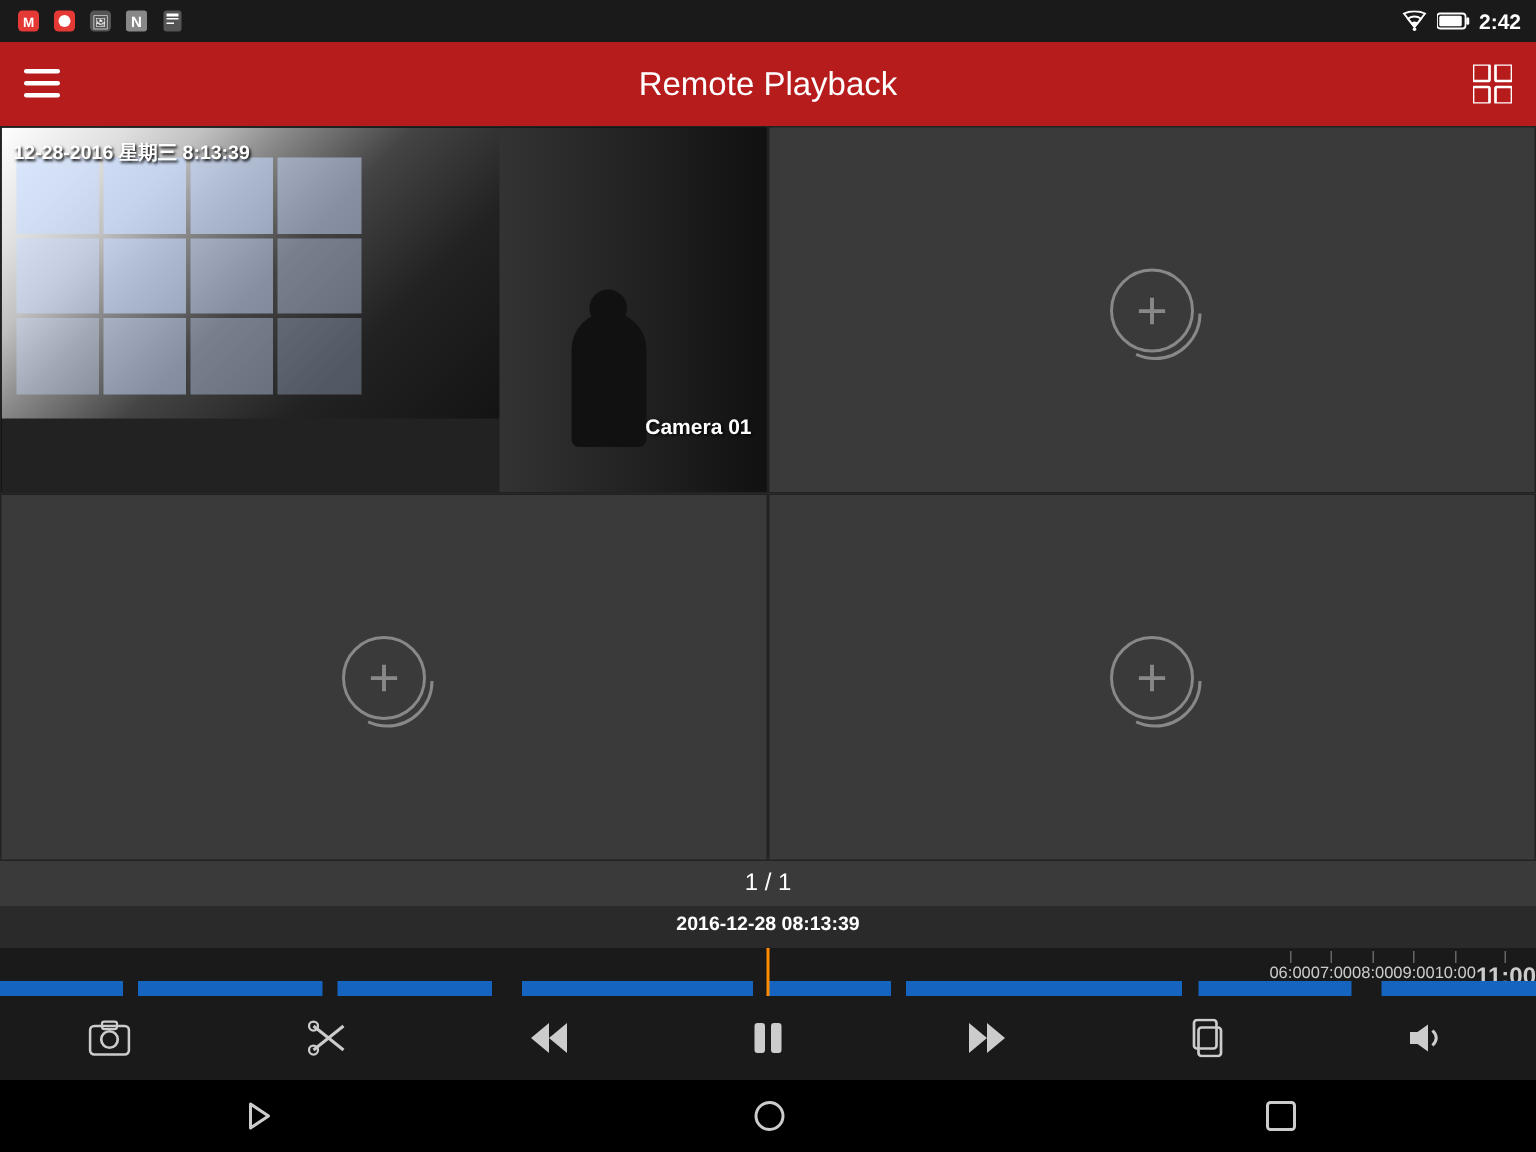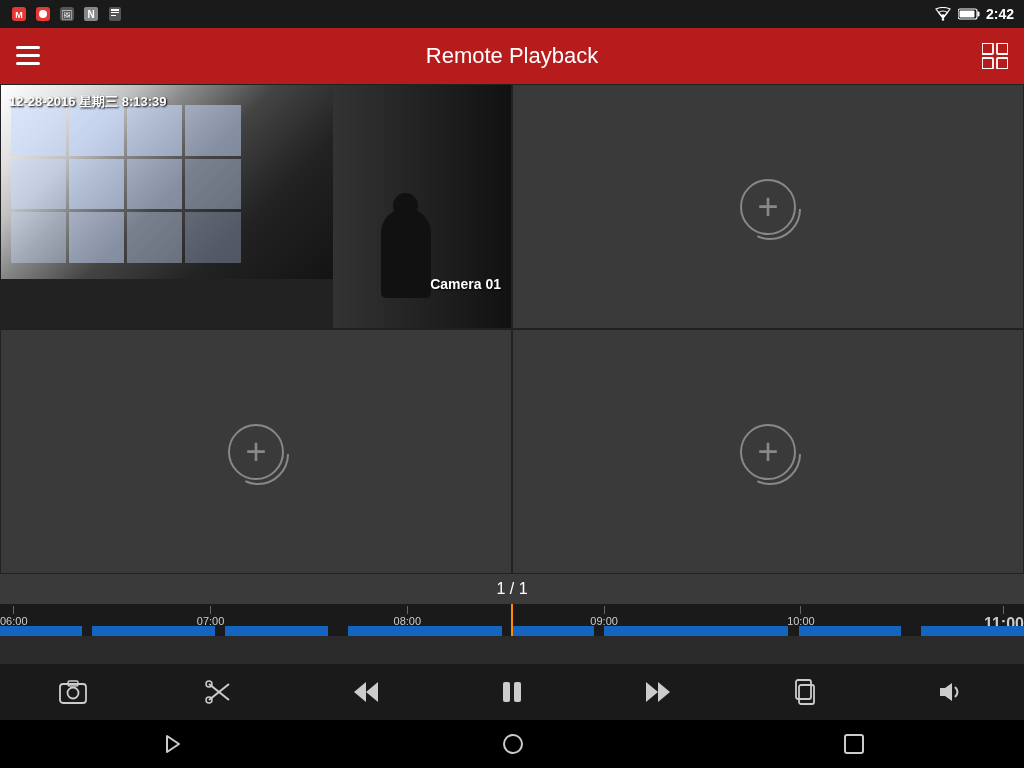--- a/index.html
+++ b/index.html
@@ -186,21 +186,21 @@
       background: #1a1a1a;
       position: relative;
       overflow: hidden;
     }
     .timeline-labels {
       position: absolute;
       top: 2px;
       left: 0;
       right: 0;
       display: flex;
-      justify-content: space-between;
+      justify-content: flex-end;
       color: #ccc;
       font-size: 11px;
       pointer-events: none;
     }
     .timeline-label {
       display: flex;
       flex-direction: column;
       align-items: center;
     }
     .timeline-tick {
@@ -398,20 +398,25 @@
       </svg>
     </div>
   </div>
 </div>
 
 <div id="page-indicator">
   <span>1 / 1</span>
 </div>
 
 <div id="timeline-area">
+  <div class="timeline-header">
+    <div class="timeline-datetime">
+      <span>2016-12-28</span>&nbsp;<span>08:13:39</span>
+    </div>
+  </div>
   <div class="timeline-track">
 
     <div class="timeline-labels">
       <div class="timeline-label">
         <div class="timeline-tick"></div>
         <span style="font-size:11px;color:#ccc;">06:00</span>
       </div>
       <div class="timeline-label">
         <div class="timeline-tick"></div>
         <span style="font-size:11px;color:#ccc;">07:00</span>

